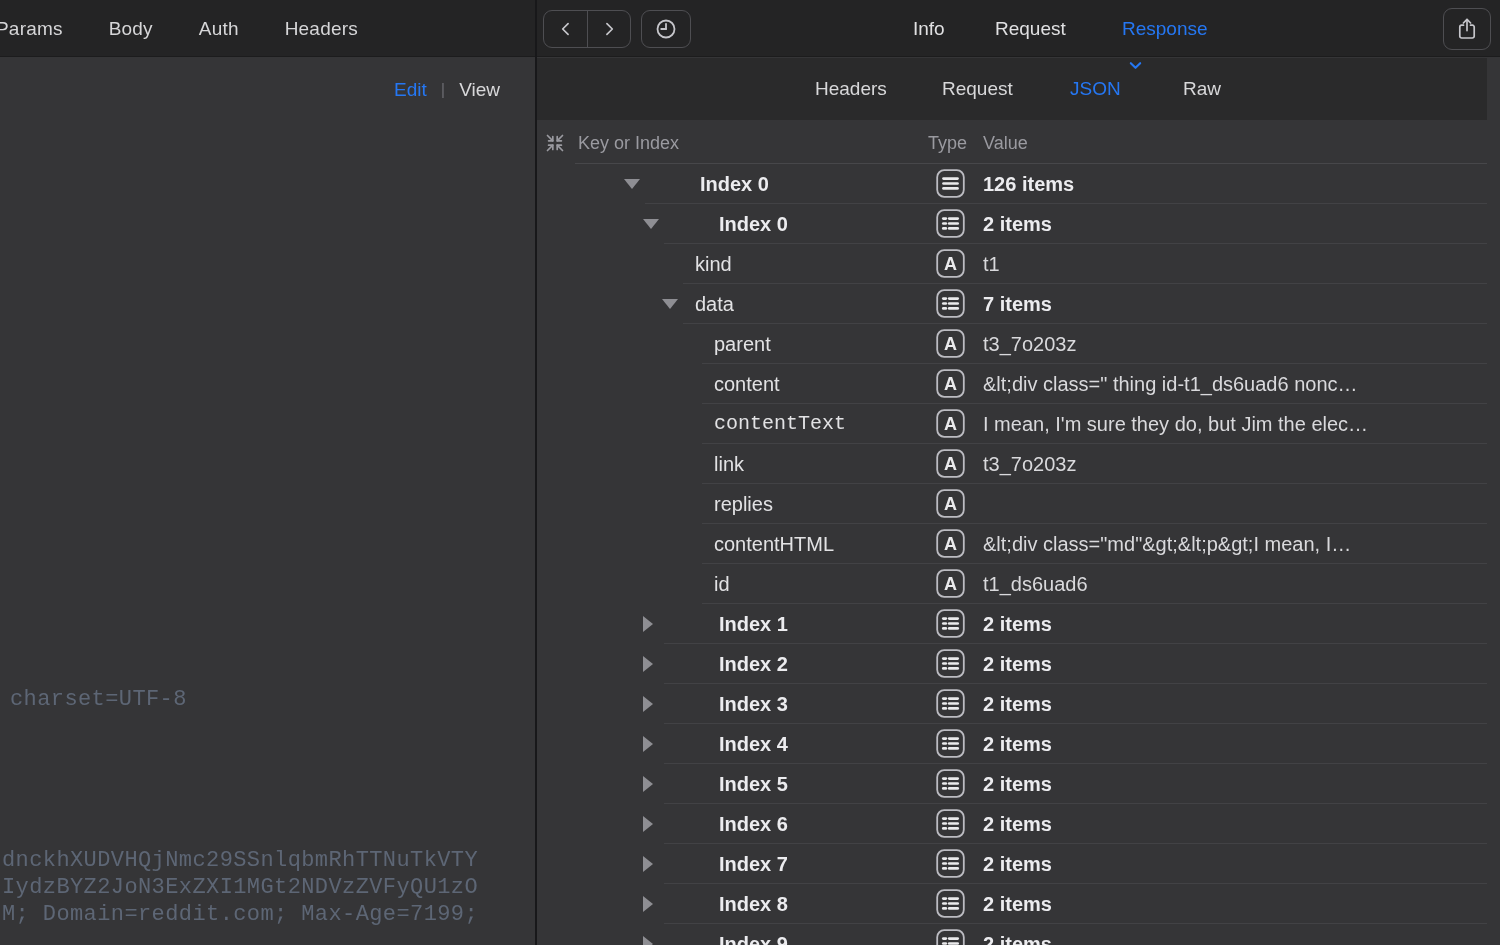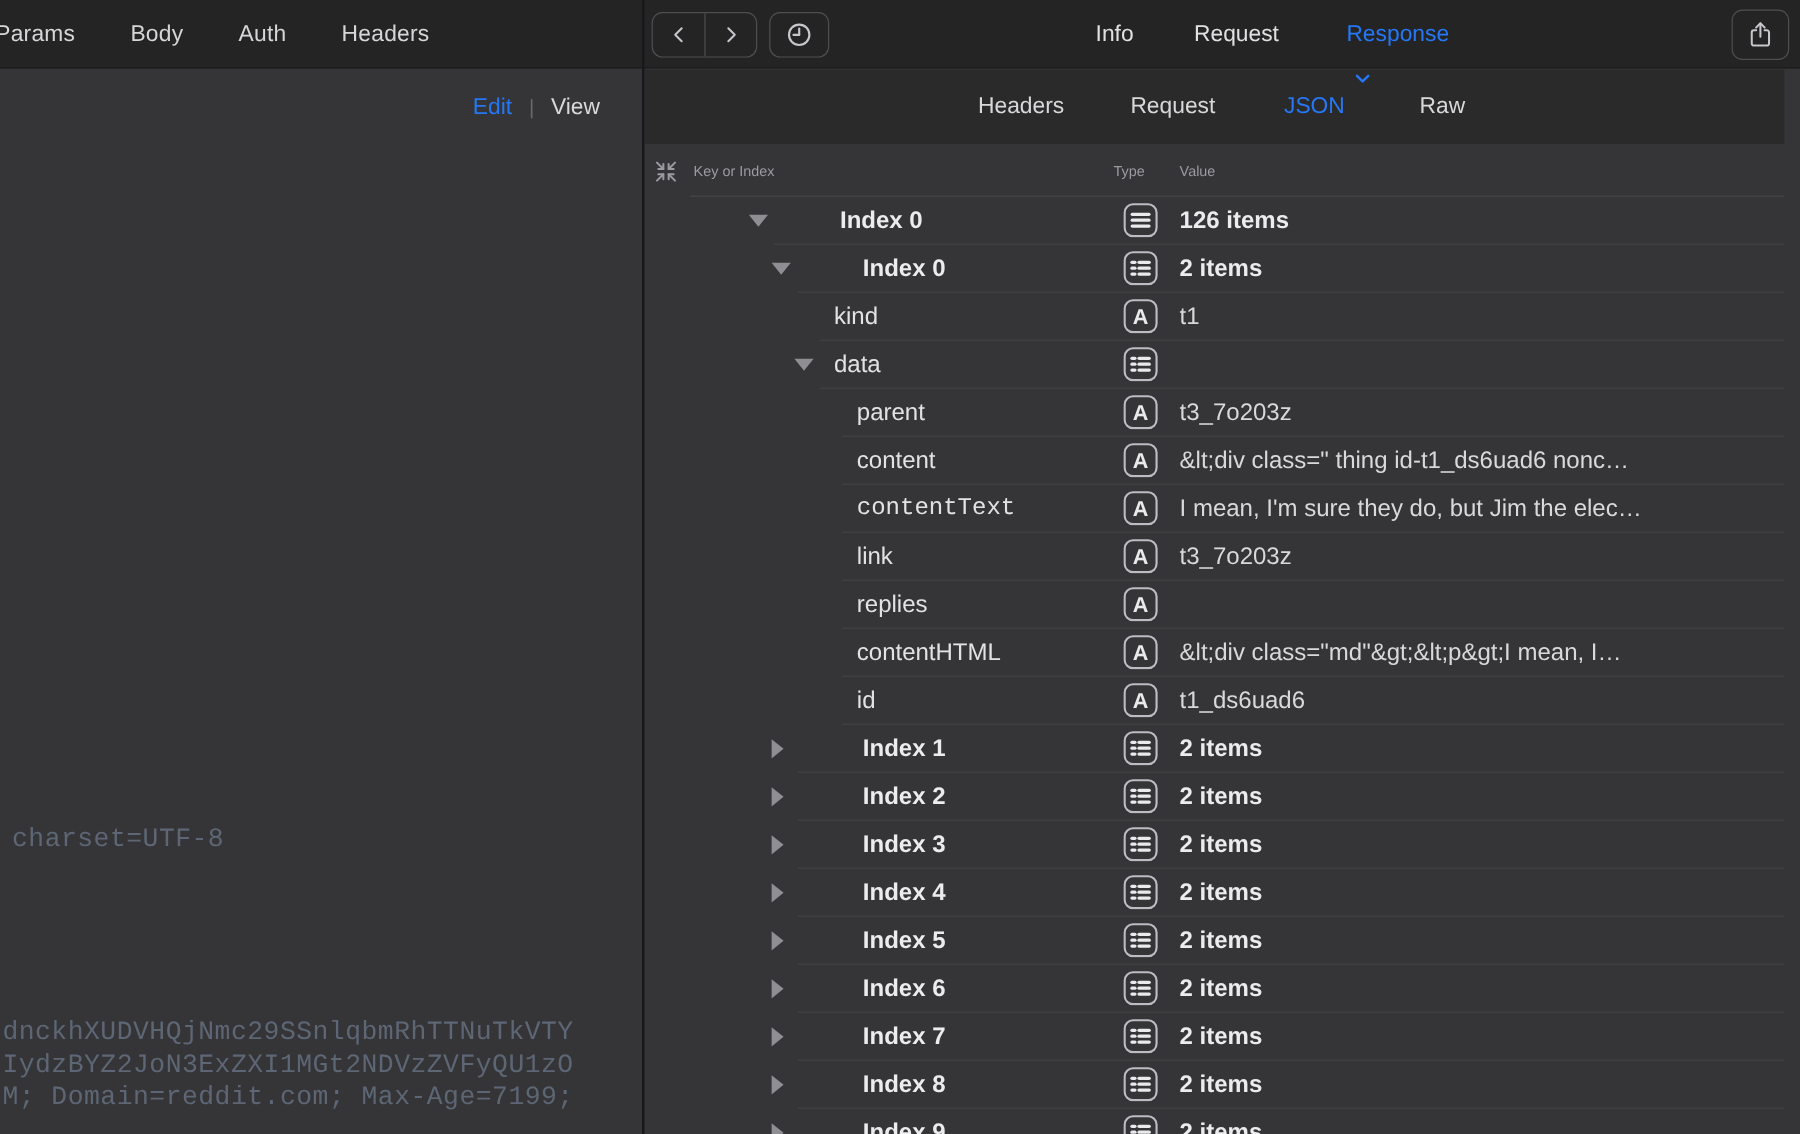--- a/index.html
+++ b/index.html
@@ -68,21 +68,21 @@
   .resp-tab{ position:absolute; top:0; height:62px; line-height:62px; font-size:19px; color:#d8d8da; }
   .resp-tab.headers{ left:278px; }
   .resp-tab.cookies{ left:405px; }
   .resp-tab.json{ left:533px; color:var(--accent); display:flex; align-items:flex-start; gap:7px; }
   .resp-tab.raw{ left:646px; }
 
   .tree-header{ position:absolute; top:62px; left:0; width:100%; height:44px; }
   .tree-header::after{
     content:""; position:absolute; left:38px; right:0; bottom:0; height:1px; background:#47474a;
   }
-  .col-label{ position:absolute; top:0; height:44px; line-height:46px; font-size:12px; color:#9a9aa0; }
+  .col-label{ position:absolute; top:0; height:44px; line-height:46px; font-size:18px; color:#9a9aa0; }
   .col-key{ left:41px; } .col-type{ left:391px; } .col-value{ left:446px; }
   .collapse-icon{ position:absolute; left:8px; top:13px; width:20px; height:20px; }
 
   .rows{ position:absolute; top:106px; left:0; right:0; }
   .row{ position:relative; height:40px; }
   .row .sep{ position:absolute; bottom:0; right:0; height:1px; background:#424245; }
   .row .key{ position:absolute; top:0; line-height:40px; font-size:20px; color:#e2e2e4; white-space:nowrap; }
   .row .key.bold{ font-weight:700; color:#ecemf0; color:#ececef;margin-left:43px; }
   .row .tri{ position:absolute; top:50%; transform:translateY(-50%); width:0; height:0; }
   .row .tri.expanded{ border-left:8px solid transparent; border-right:8px solid transparent; border-top:10px solid #8e8e93; }
@@ -239,20 +239,21 @@
             <rect x="1.2" y="1.2" width="26.6" height="26.6" rx="7" fill="none" stroke="#bcbcc2" stroke-width="1.8"></rect>
             <g stroke="#eaeaec" stroke-width="2.7" stroke-linecap="round">
               <line x1="7.3" y1="9.6" x2="9.8" y2="9.6"></line>
               <line x1="13.2" y1="9.6" x2="21.7" y2="9.6"></line>
               <line x1="7.3" y1="14.5" x2="9.8" y2="14.5"></line>
               <line x1="13.2" y1="14.5" x2="21.7" y2="14.5"></line>
               <line x1="7.3" y1="19.4" x2="9.8" y2="19.4"></line>
               <line x1="13.2" y1="19.4" x2="21.7" y2="19.4"></line>
             </g>
           </svg></span>
+    <span class="val bold">7 items</span>
     <span class="sep" style="left: 146px;"></span>
   </div>
       <div class="row">
 
     <span class="key" style="left: 177px;">parent</span>
     <span class="ticon"><svg width="29" height="29" viewBox="0 0 29 29">
             <rect x="1.2" y="1.2" width="26.6" height="26.6" rx="7" fill="none" stroke="#bcbcc2" stroke-width="1.8"></rect>
             <text x="14.5" y="21.2" text-anchor="middle" font-family="Liberation Sans, sans-serif" font-size="18" font-weight="bold" fill="#eaeaec">A</text>
           </svg></span>
     <span class="val">t3_7o203z</span>

